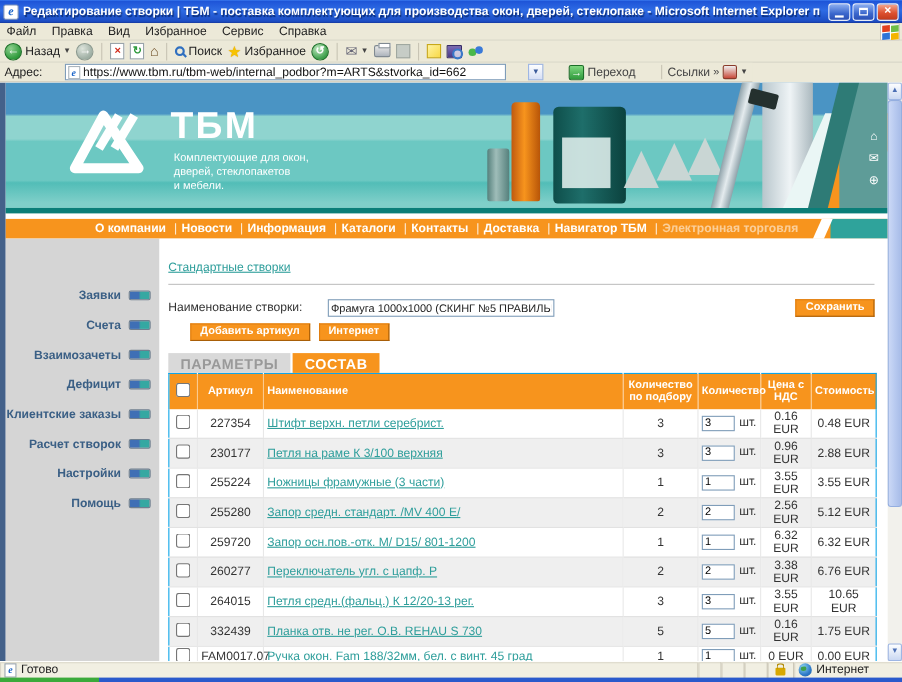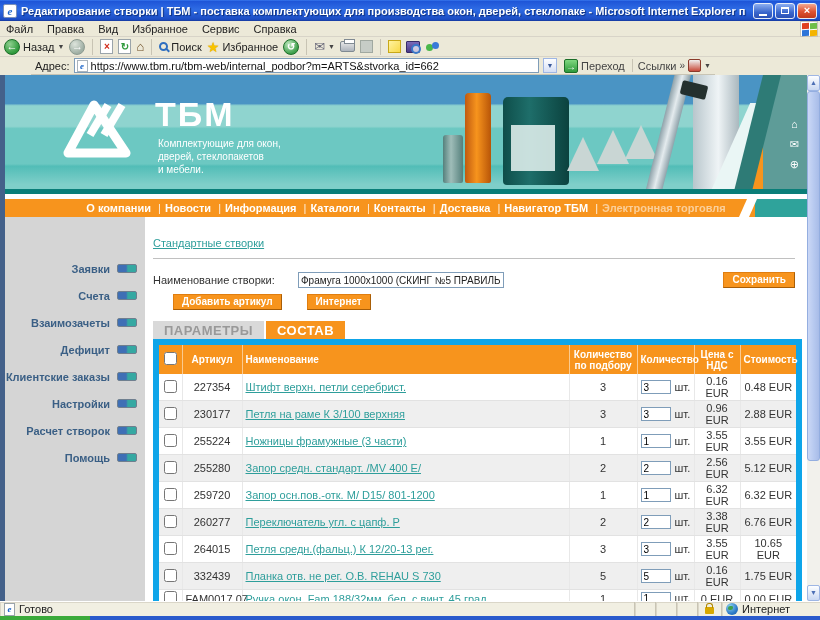--- a/index.html
+++ b/index.html
@@ -61,21 +61,21 @@
   .sticky { width:13px; height:13px; background:linear-gradient(135deg,#FFF3A0,#F8D948); border:1px solid #C8A818; }
   .book { width:14px; height:12px; background:linear-gradient(#7A6AB8,#4A3A88); border:1px solid #362A68; border-radius:1px; position:relative; }
   .book::after { content:""; position:absolute; right:-2px; bottom:-2px; width:6px; height:6px;
     border:2px solid #3A78C8; border-radius:50%; background:rgba(255,255,255,.7); }
   .msgr { position:relative; width:16px; height:14px; }
   .msgr i { position:absolute; width:7px; height:7px; border-radius:50%; }
   .msgr .m1 { background:#4AB84A; left:1px; top:4px; } .msgr .m2 { background:#3A7AD8; left:7px; top:2px; }
 
   
   .addressbar { position:absolute; left:0; top:57px; width:684px; height:18px; background:#ECE9D8;
-    border-bottom:1px solid #C8C4B4; display:flex; align-items:center; padding:0 4px; gap:4px;margin-left:31px; }
+    border-bottom:1px solid #C8C4B4; display:flex; align-items:center; padding:0 4px; gap:20px; }
   .addr-label { font-size:11px; color:#222; flex:none; }
   .addr-input { flex:1; height:15px; background:#fff; border:1px solid #7F9DB9; display:flex; align-items:center; gap:3px; padding:0 2px; min-width:0; }
   .addr-fav { width:11px; height:12px; background:#fff; border:1px solid #AAB4BC; color:#1A64C8;
     font:italic bold 9px/10px "Liberation Serif",serif; text-align:center; flex:none; }
   .addr-url { font-size:11px; color:#111; white-space:nowrap; overflow:hidden; }
   .addr-drop { width:14px; height:15px; background:linear-gradient(#FDFEFF,#D6DFF5); border:1px solid #9EB6E4;
     font-size:7px; color:#3A5A9A; display:flex; align-items:center; justify-content:center; flex:none; }
   .go-btn { display:flex; align-items:center; gap:3px; flex:none; padding:0 3px; cursor:pointer; }
   .go-ic { width:14px; height:14px; background:linear-gradient(#7FD87F,#2F9A3C); border:1px solid #1C6E28;
     border-radius:2px; color:#fff; font:bold 10px/13px "Liberation Sans",sans-serif; text-align:center; }
@@ -130,28 +130,28 @@
 
   .main { position:absolute; left:140px; top:0; width:662px; height:384px; background:#fff; padding:16px 12px 0 8px; }
   .breadcrumb { color:#2E9E9B; font-size:11px; text-decoration:underline; cursor:pointer; }
   .rule { height:1px; background:#C0C0C0; margin:7px 0 12px 0; }
   .form-row { display:flex; align-items:center; height:18px; }
   .form-label { font-size:11px; color:#333; width:145px; flex:none; }
   .name-input { width:206px; height:16px; border:1px solid #7F9DB9; font-family:"Liberation Sans",sans-serif; font-size:10px; color:#222; padding:0 2px; }
   .btn { background:#F7941D; color:#fff; font-weight:bold; font-size:10px; 
     border:1px solid #E07E10; border-right-color:#A85E08; border-bottom-color:#A85E08; padding:1px 8px 2px; cursor:pointer; white-space:nowrap; }
   .save-btn { margin-left:auto; }
-  .btn-row { display:flex; gap:25px; margin-top:5px;padding-left:20px; }
+  .btn-row { display:flex; gap:8px; margin-top:5px;padding-left:20px; }
   .tabs { display:flex; gap:2px; margin-top:11px; }
   .tab { font-size:13px; font-weight:bold; padding:2px 11px 1px; letter-spacing:.5px; cursor:pointer; }
   .tab.inactive { background:#D9D9D9; color:#999; }
   .tab.active { background:#F7941D; color:#fff; }
 
   
-  table.comp { border-collapse:collapse; width:643px; border:6px solid #0ea5e9; table-layout:fixed; }
+  table.comp { border-collapse:collapse; width:643px; border:1px solid #0ea5e9; table-layout:fixed; }
   .comp th { background:#F7941D; color:#fff; font-size:10px; font-weight:bold; height:32px; padding:2px 3px; vertical-align:middle; }
   .comp th + th { border-left:1px solid rgba(255,255,255,.5); }
   .comp th.th-name { text-align:left; }
   .comp td { font-size:11px; color:#333; height:19px; padding:1px 3px; border-bottom:1px solid #E2E2E2; vertical-align:middle; }
   .comp td + td { border-left:1px solid #E8E8E8; }
   .comp tr.shade td { background:#EFEFEF; }
   .c-check { text-align:center; width:26px; }
   .c-check input { width:13px; height:13px; }
   .c-art { text-align:center; font-size:10.5px; }
   .c-name a { color:#2E9E9B; text-decoration:underline; cursor:pointer; }
@@ -379,26 +379,26 @@
               <span class="side-label">Дефицит</span>
               <span class="side-marker"></span>
             </div>
 
             <div class="side-item">
               <span class="side-label">Клиентские заказы</span>
               <span class="side-marker"></span>
             </div>
 
             <div class="side-item">
+              <span class="side-label">Расчет створок</span>
+              <span class="side-marker"></span>
+            </div>
+
+            <div class="side-item">
               <span class="side-label">Настройки</span>
-              <span class="side-marker"></span>
-            </div>
-
-            <div class="side-item">
-              <span class="side-label">Расчет створок</span>
               <span class="side-marker"></span>
             </div>
 
             <div class="side-item">
               <span class="side-label">Помощь</span>
               <span class="side-marker"></span>
             </div>
           </div>
       </div>
 

